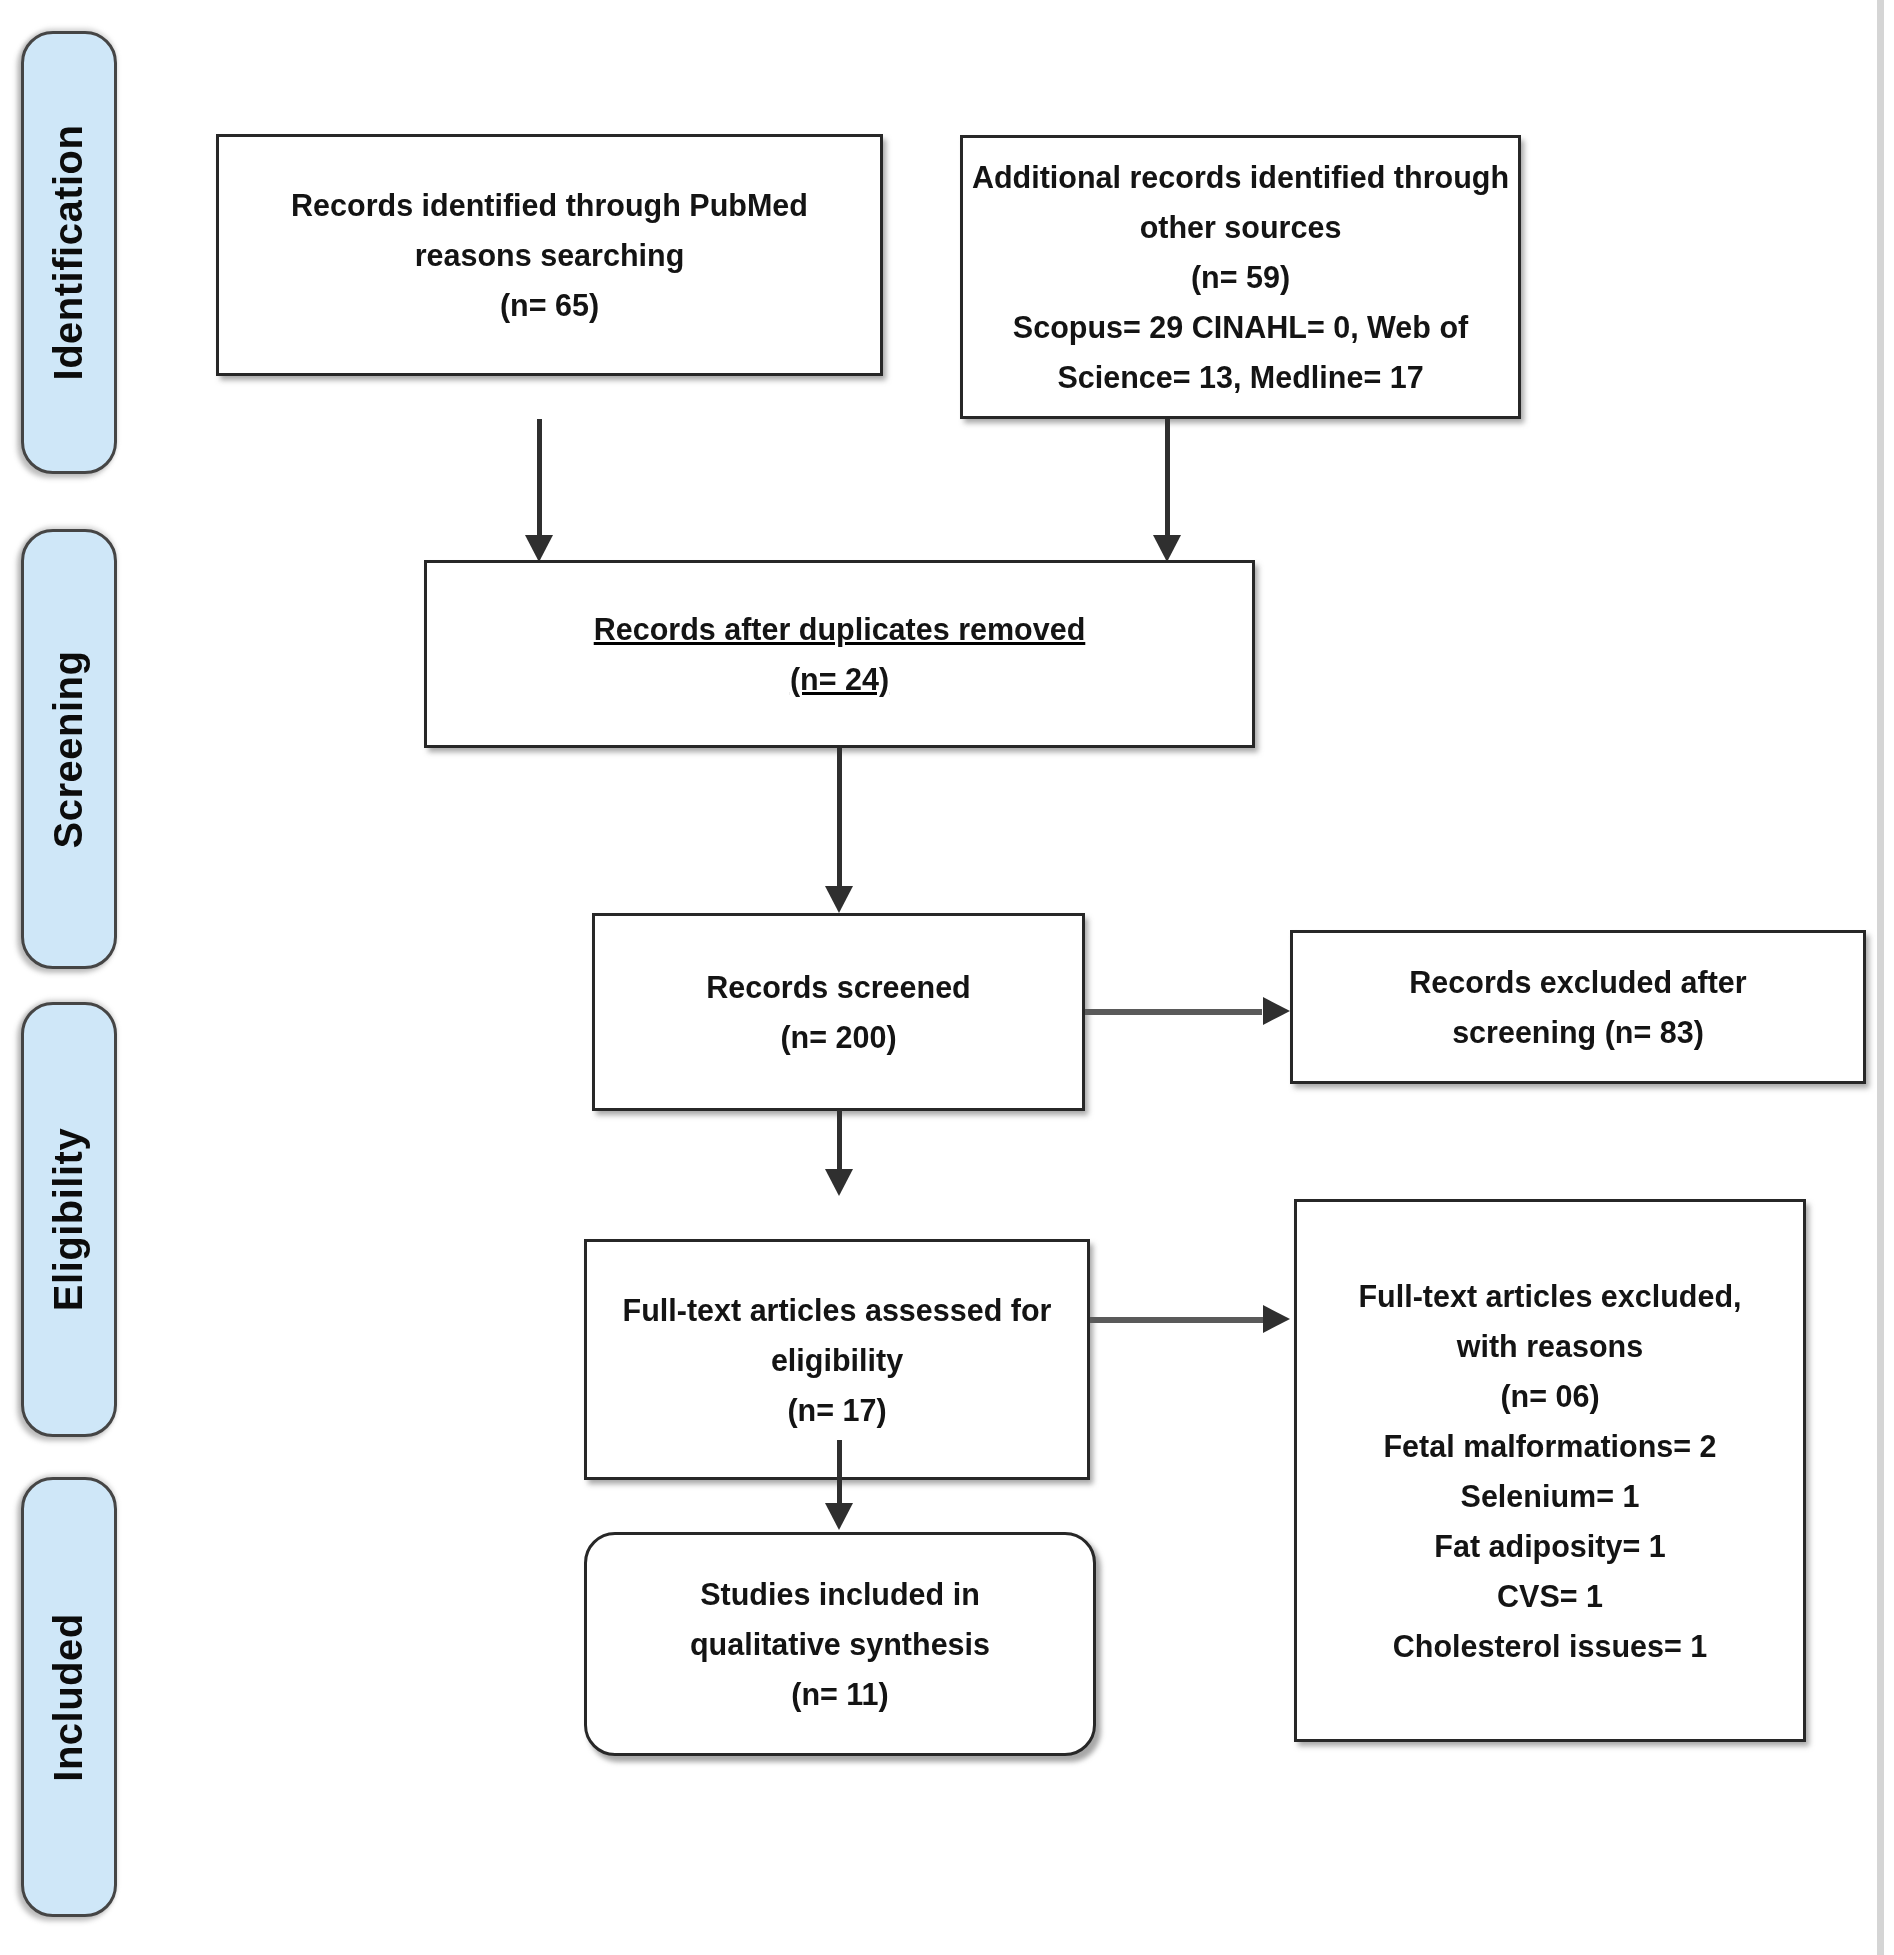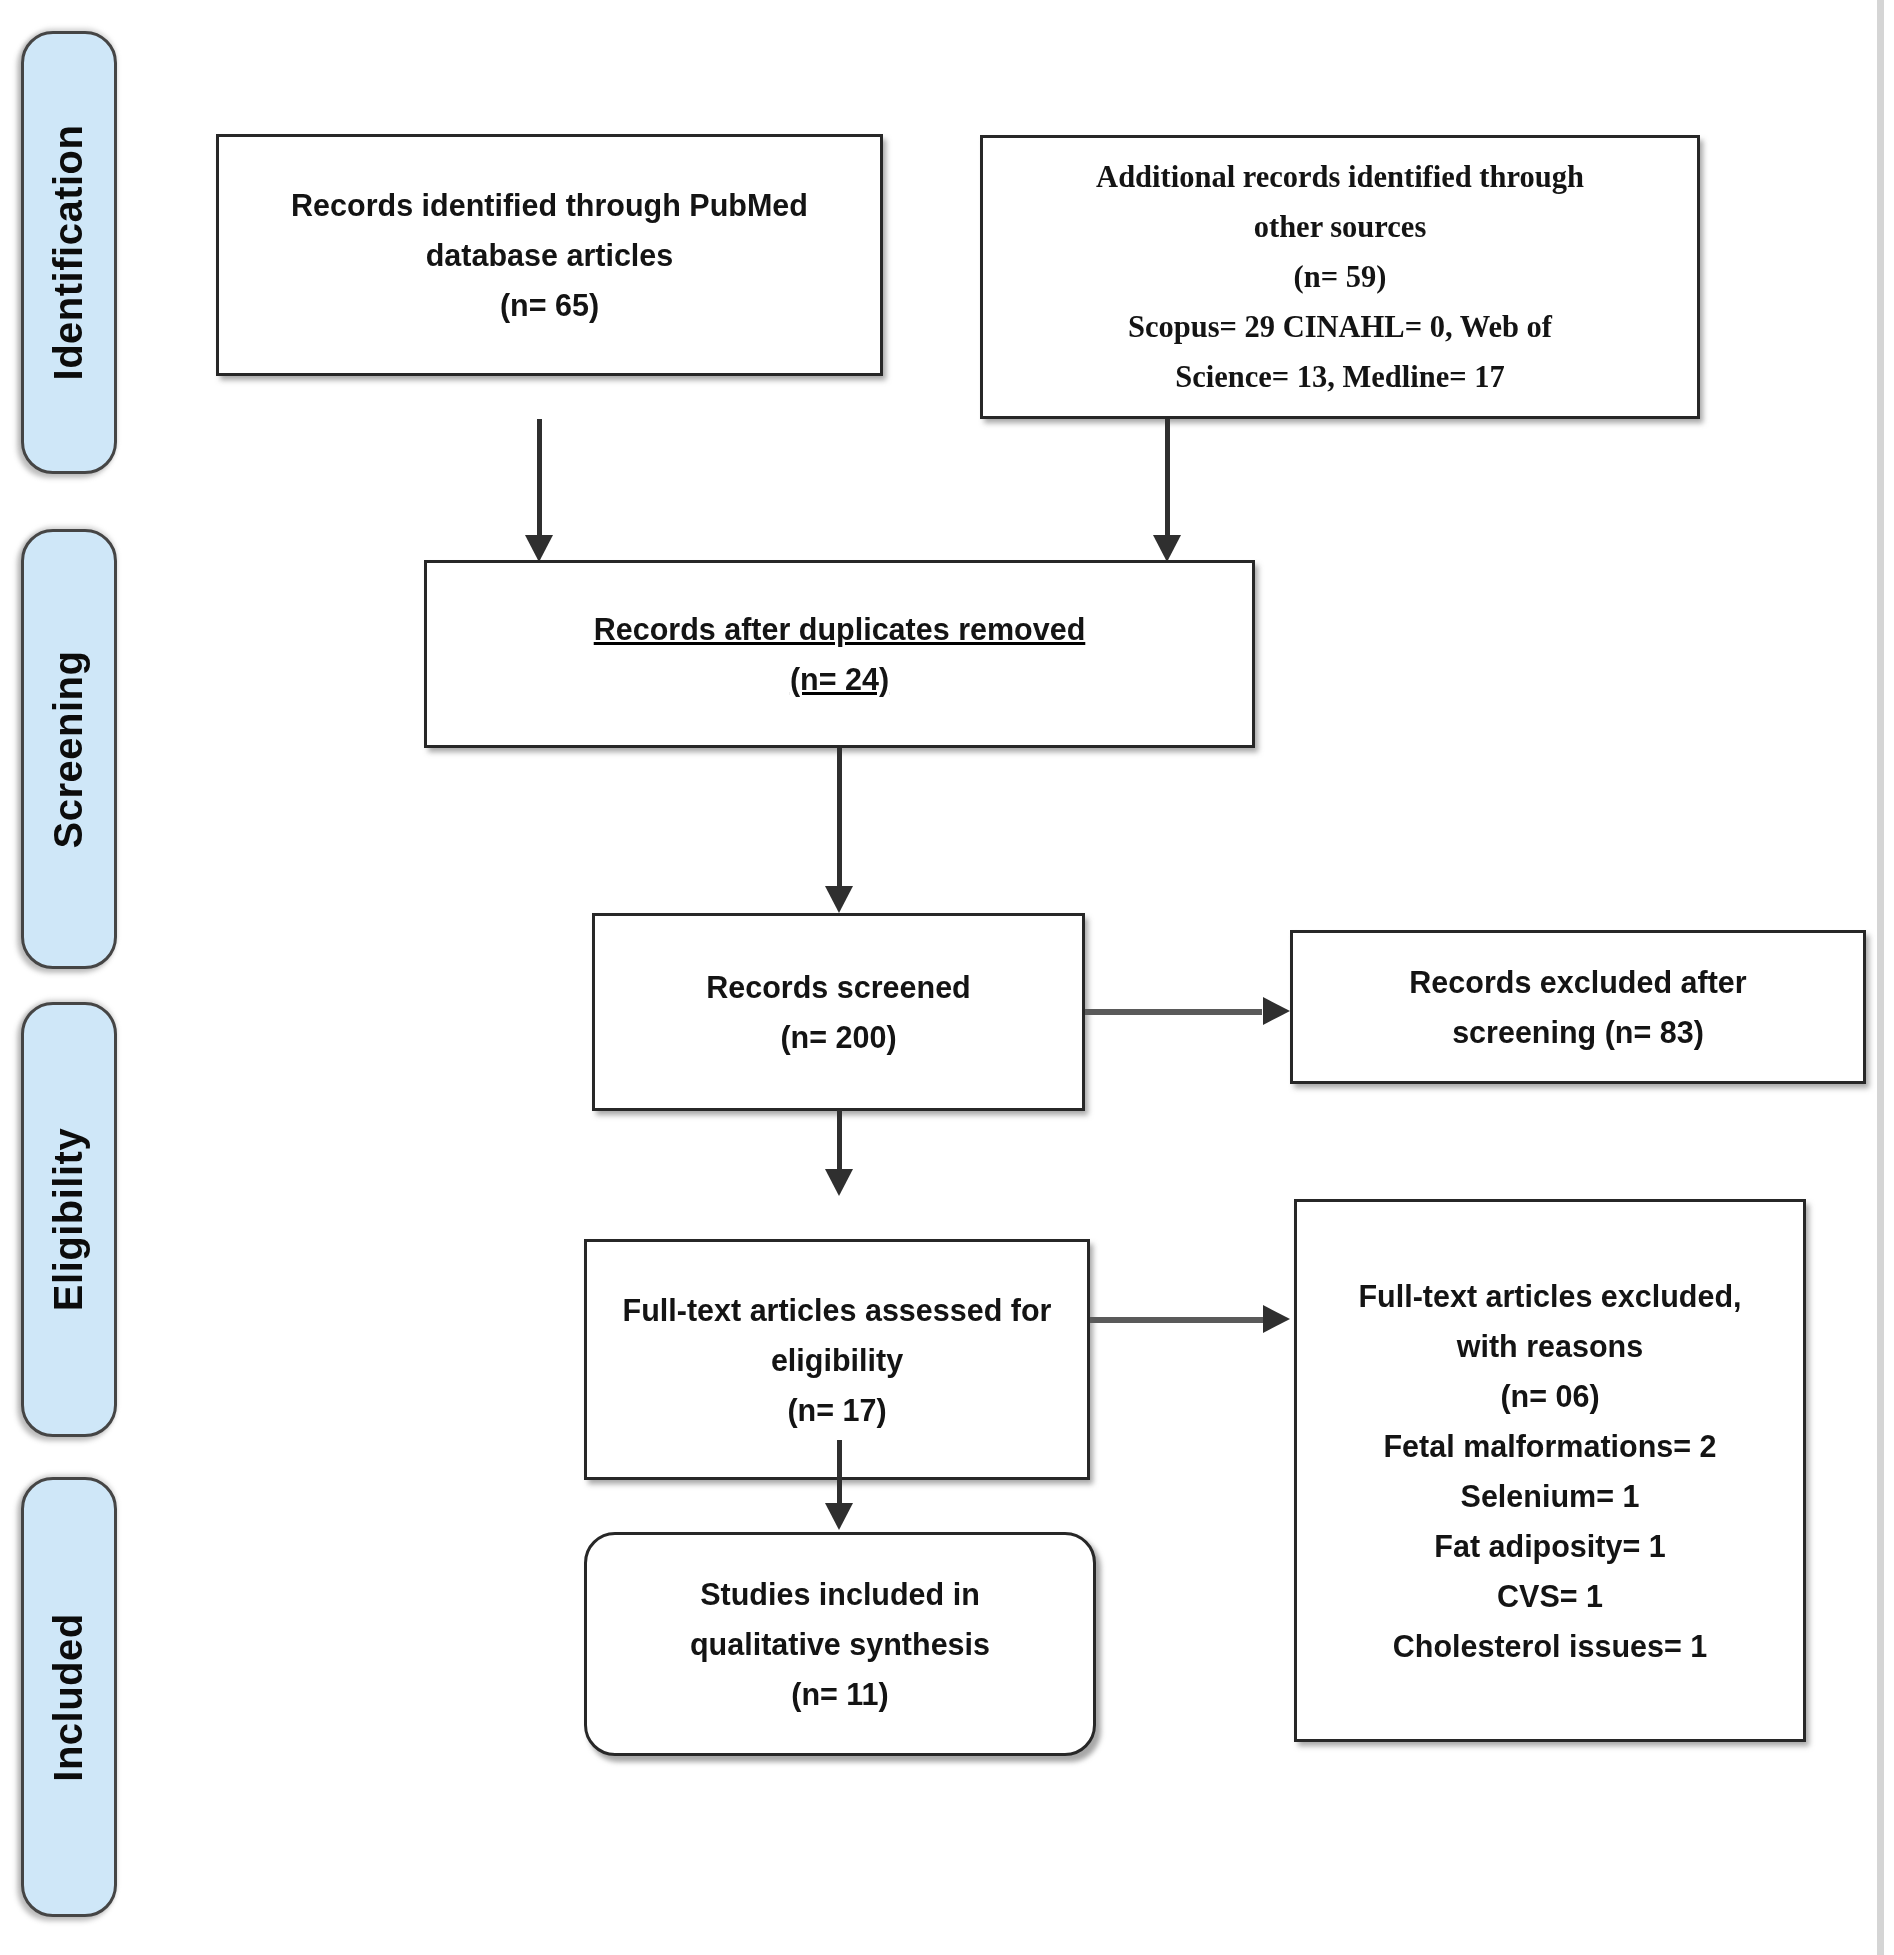--- a/index.html
+++ b/index.html
@@ -53,26 +53,26 @@
   <div class="stage" style="top:1002px;height:435px;">
     <span class="stage-label">Eligibility</span>
   </div>
   <div class="stage" style="top:1477px;height:440px;">
     <span class="stage-label">Included</span>
   </div>
 
   <div class="box" style="left:216px;top:134px;width:667px;height:242px;">
     <div class="box-text">
       <span class="line">Records identified through PubMed</span>
-      <span class="line">database articles</span>
+      <span class="line">reasons searching</span>
       <span class="line">(n= 65)</span>
     </div>
   </div>
 
-  <div class="box" style="left:980px;top:135px;width:720px;height:284px;font-family:Liberation Serif, serif;">
+  <div class="box" style="left:960px;top:135px;width:561px;height:284px;">
     <div class="box-text">
       <span class="line">Additional records identified through</span>
       <span class="line">other sources</span>
       <span class="line">(n= 59)</span>
       <span class="line">Scopus= 29 CINAHL= 0, Web of</span>
       <span class="line">Science= 13, Medline= 17</span>
     </div>
   </div>
 
   <div class="vline" style="left:537px;top:419px;height:117px;"></div>

